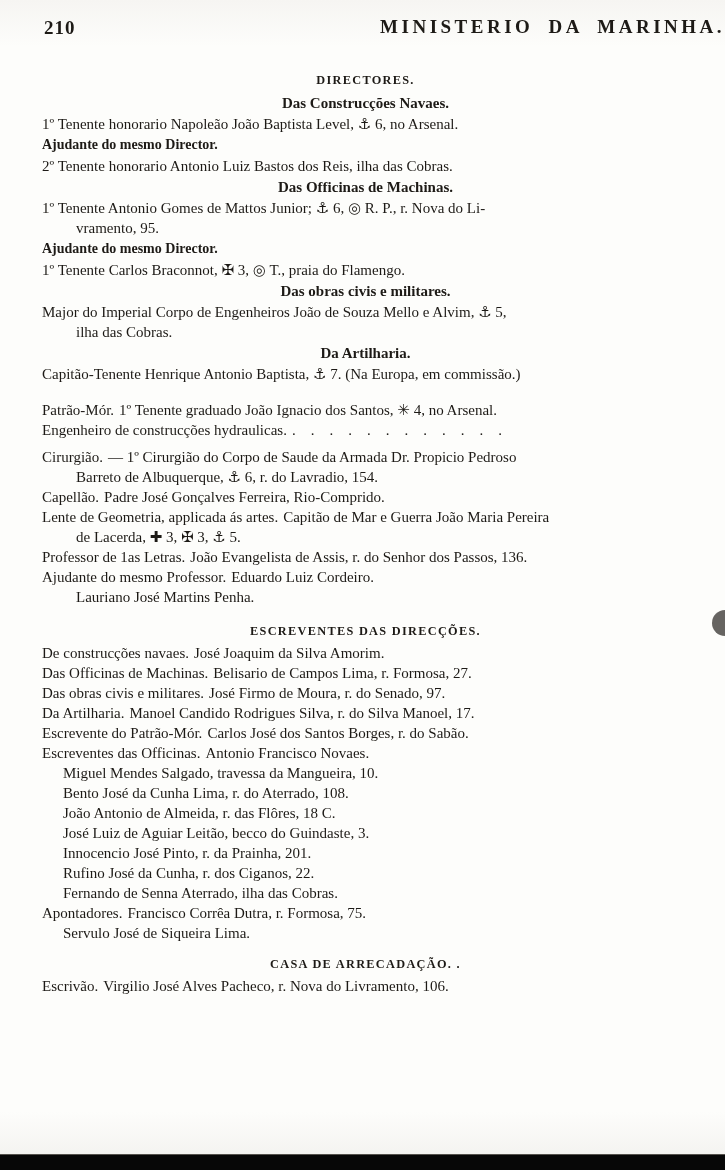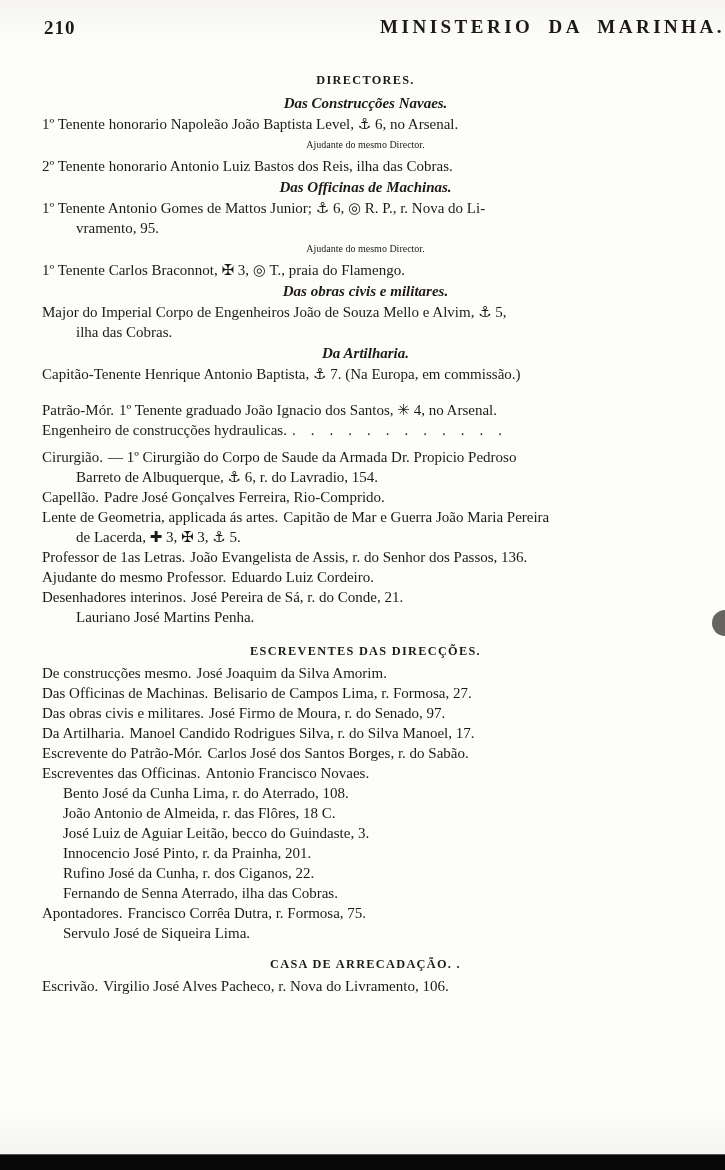--- a/index.html
+++ b/index.html
@@ -28,24 +28,24 @@
   .line { font-size:15px; line-height:20px; white-space:nowrap; }
   .entry {}
   .cont  { padding-left:34px; }
   .cont2 { padding-left:21px; }
   .lead  { margin-right:5px; }
   .section-caps {
     text-align:center; font-weight:700; font-size:12.3px;
     letter-spacing:1.3px; padding:4px 0 2px; white-space:normal;
   }
   .section-italic {
-    text-align:center; font-style:italic; font-weight:700;
+    text-align:center; font-weight:700;
     font-size:15px; padding:1px 0; white-space:normal;
   }
-  .subnote { text-align:center; font-size:10px; padding:1px 0; white-space:normal; }
+  .subnote { text-align:left; font-size:14px; padding:1px 0; white-space:normal;font-weight:bold; }
   .spacer    { height:10px; }
   .spacer-sm { height:7px; }
   .spacer-lg { height:16px; }
   .bottom-bar {
     position:absolute; left:0; right:0; bottom:0; height:15px;
     background:#070707;
     box-shadow:0 -1px 0 #55524d;
   }
   .smudge {
     position:absolute; right:0; top:610px; width:13px; height:26px;
@@ -80,30 +80,30 @@
       <div class="line entry"><span class="lead">Patrão-Mór.</span><span>1º Tenente graduado João Ignacio dos Santos, ✳ 4, no Arsenal.</span></div>
       <div class="line entry"><span class="lead">Engenheiro de construcções hydraulicas.</span><span>. . . . . . . . . . . .</span></div>
       <div class="line spacer-sm"></div>
       <div class="line entry"><span class="lead">Cirurgião.</span><span>— 1º Cirurgião do Corpo de Saude da Armada Dr. Propicio Pedroso</span></div>
       <div class="line cont"><span>Barreto de Albuquerque, ⚓ 6, r. do Lavradio, 154.</span></div>
       <div class="line entry"><span class="lead">Capellão.</span><span>Padre José Gonçalves Ferreira, Rio-Comprido.</span></div>
       <div class="line entry"><span class="lead">Lente de Geometria, applicada ás artes.</span><span>Capitão de Mar e Guerra João Maria Pereira</span></div>
       <div class="line cont"><span>de Lacerda, ✚ 3, ✠ 3, ⚓ 5.</span></div>
       <div class="line entry"><span class="lead">Professor de 1as Letras.</span><span>João Evangelista de Assis, r. do Senhor dos Passos, 136.</span></div>
       <div class="line entry"><span class="lead">Ajudante do mesmo Professor.</span><span>Eduardo Luiz Cordeiro.</span></div>
-      <div class="line entry"><span class="lead">Desenhadores interinos.</span><span>José Pereira de Sá, r. do Conde, 21.</span></div>
       <div class="line cont"><span>Lauriano José Martins Penha.</span></div>
       <div class="line spacer"></div>
       <div class="line section-caps"><span>ESCREVENTES DAS DIRECÇÕES.</span></div>
-      <div class="line entry"><span class="lead">De construcções mesmo.</span><span>José Joaquim da Silva Amorim.</span></div>
+      <div class="line entry"><span class="lead">De construcções navaes.</span><span>José Joaquim da Silva Amorim.</span></div>
       <div class="line entry"><span class="lead">Das Officinas de Machinas.</span><span>Belisario de Campos Lima, r. Formosa, 27.</span></div>
       <div class="line entry"><span class="lead">Das obras civis e militares.</span><span>José Firmo de Moura, r. do Senado, 97.</span></div>
       <div class="line entry"><span class="lead">Da Artilharia.</span><span>Manoel Candido Rodrigues Silva, r. do Silva Manoel, 17.</span></div>
       <div class="line entry"><span class="lead">Escrevente do Patrão-Mór.</span><span>Carlos José dos Santos Borges, r. do Sabão.</span></div>
       <div class="line entry"><span class="lead">Escreventes das Officinas.</span><span>Antonio Francisco Novaes.</span></div>
+      <div class="line cont2"><span>Miguel Mendes Salgado, travessa da Mangueira, 10.</span></div>
       <div class="line cont2"><span>Bento José da Cunha Lima, r. do Aterrado, 108.</span></div>
       <div class="line cont2"><span>João Antonio de Almeida, r. das Flôres, 18 C.</span></div>
       <div class="line cont2"><span>José Luiz de Aguiar Leitão, becco do Guindaste, 3.</span></div>
       <div class="line cont2"><span>Innocencio José Pinto, r. da Prainha, 201.</span></div>
       <div class="line cont2"><span>Rufino José da Cunha, r. dos Ciganos, 22.</span></div>
       <div class="line cont2"><span>Fernando de Senna Aterrado, ilha das Cobras.</span></div>
       <div class="line entry"><span class="lead">Apontadores.</span><span>Francisco Corrêa Dutra, r. Formosa, 75.</span></div>
       <div class="line cont2"><span>Servulo José de Siqueira Lima.</span></div>
       <div class="line spacer-sm"></div>
       <div class="line section-caps"><span>CASA DE ARRECADAÇÃO. .</span></div>

